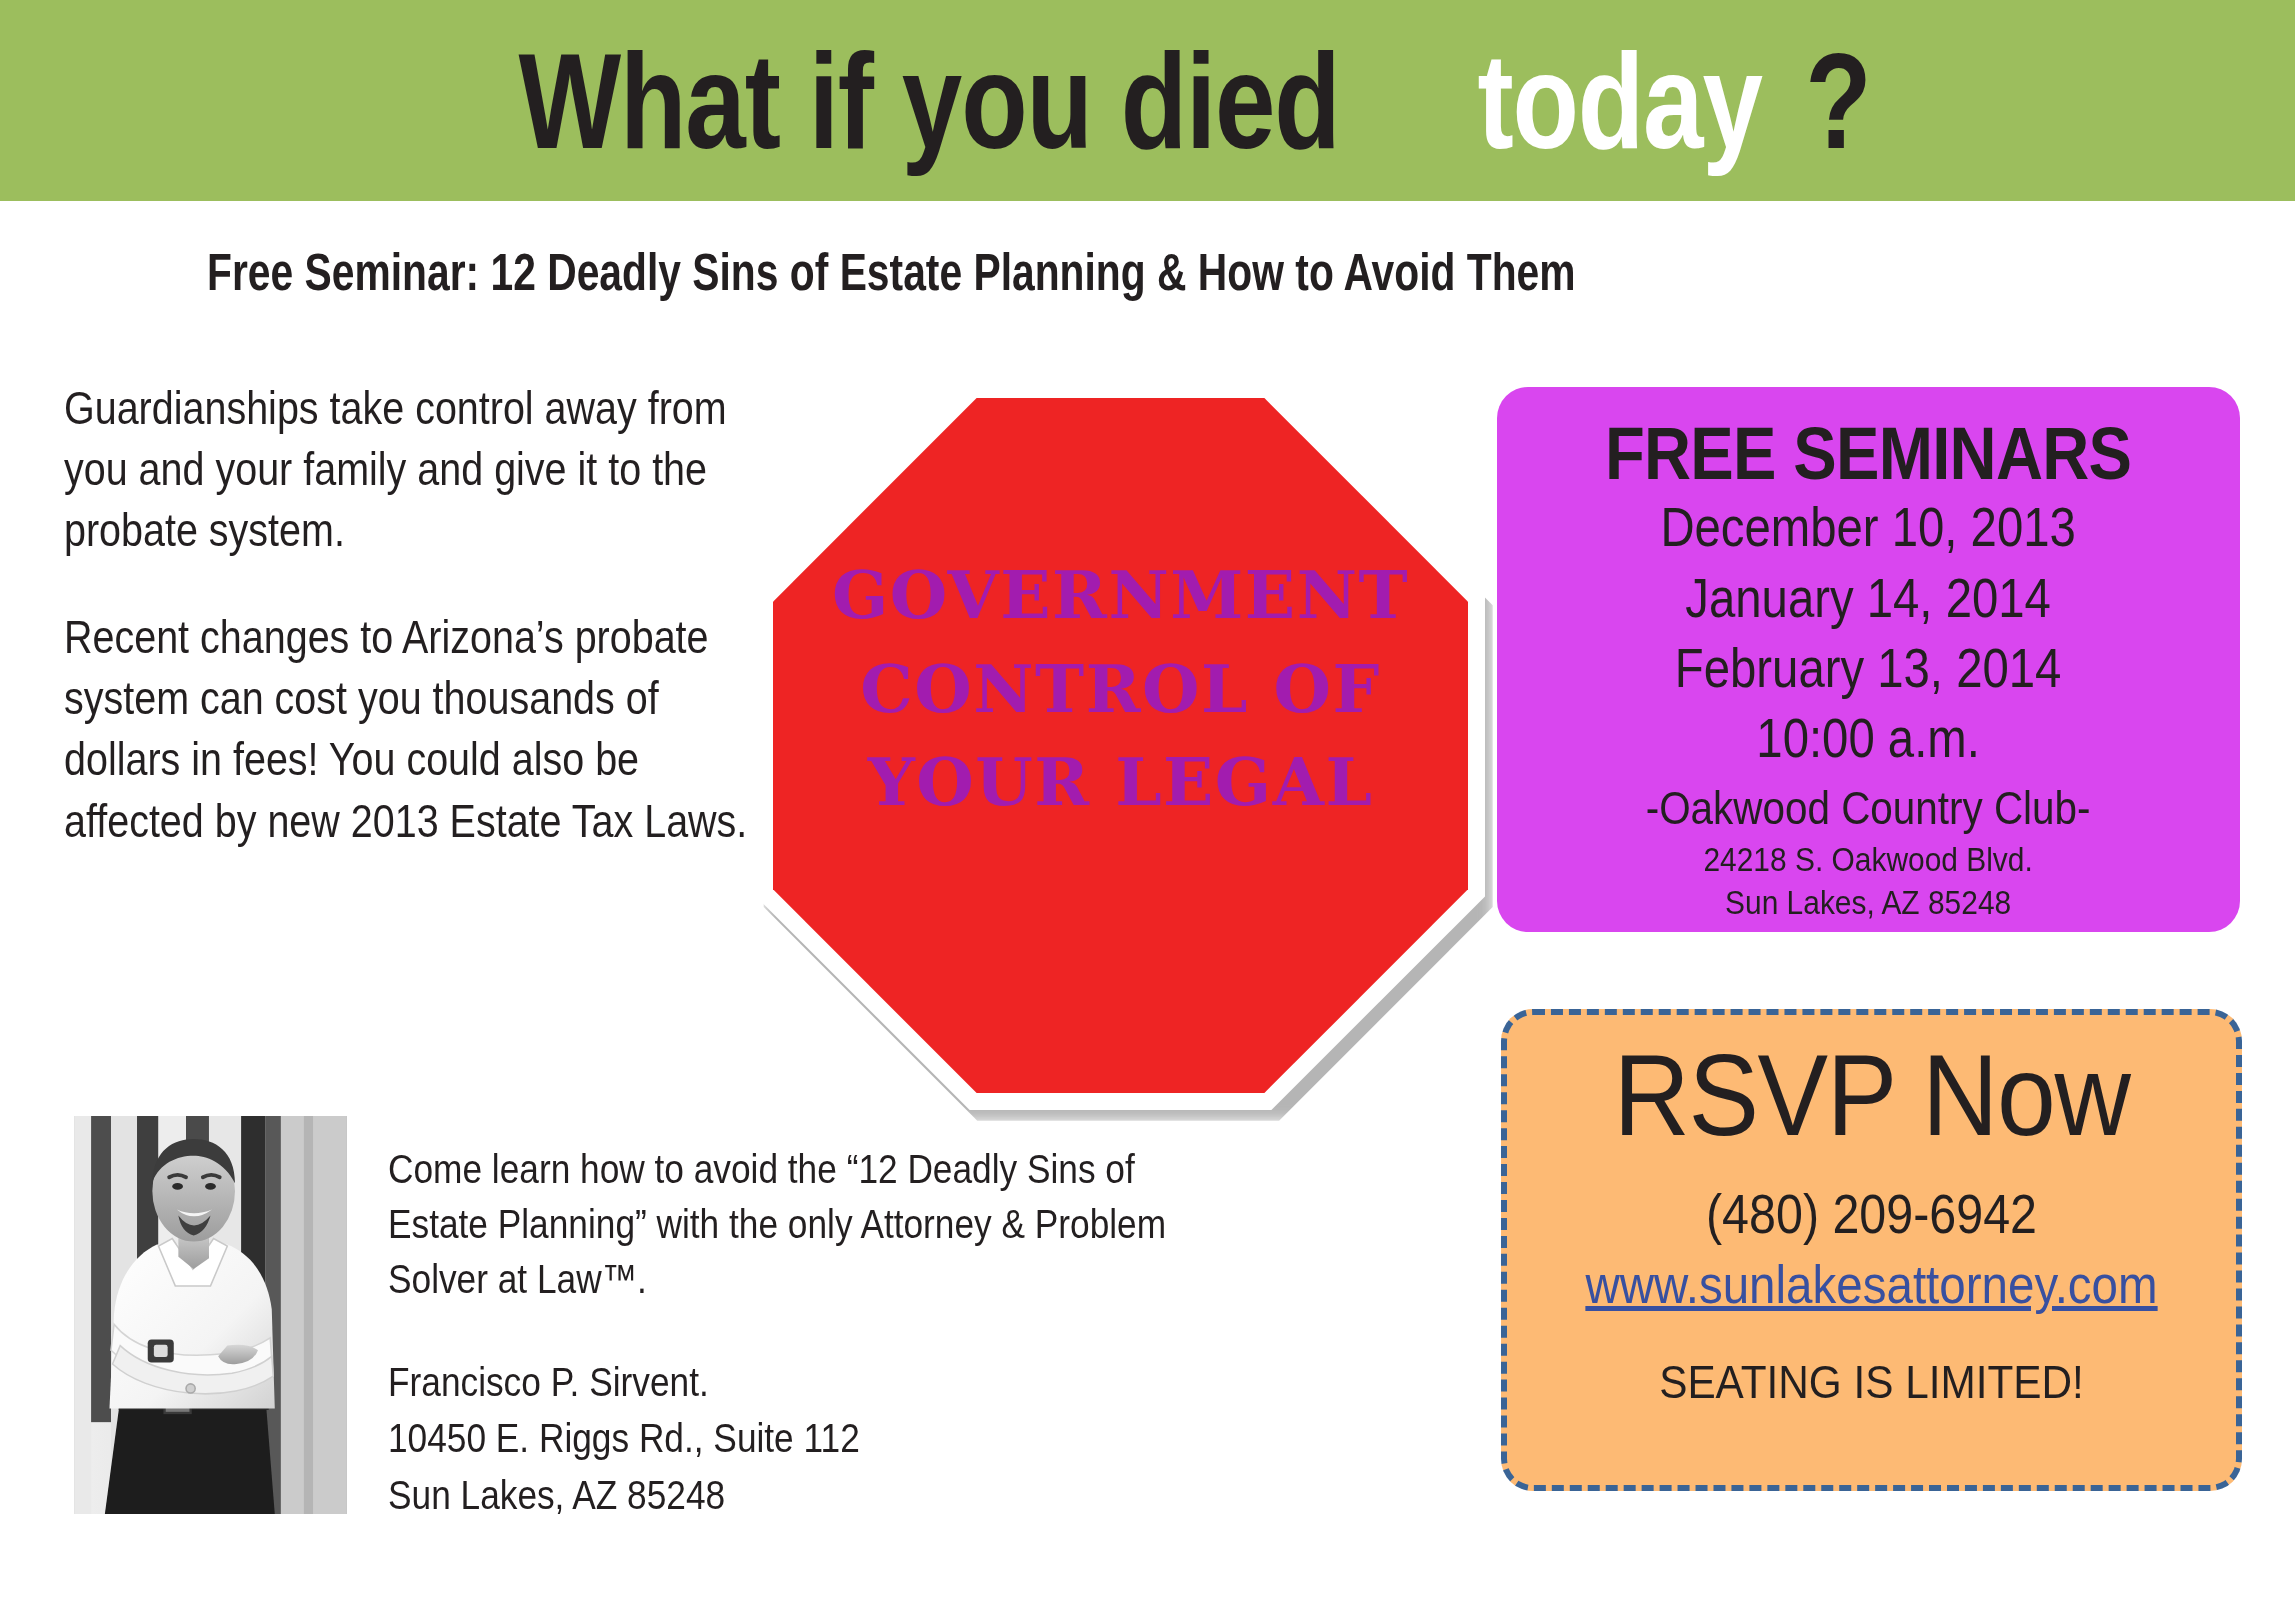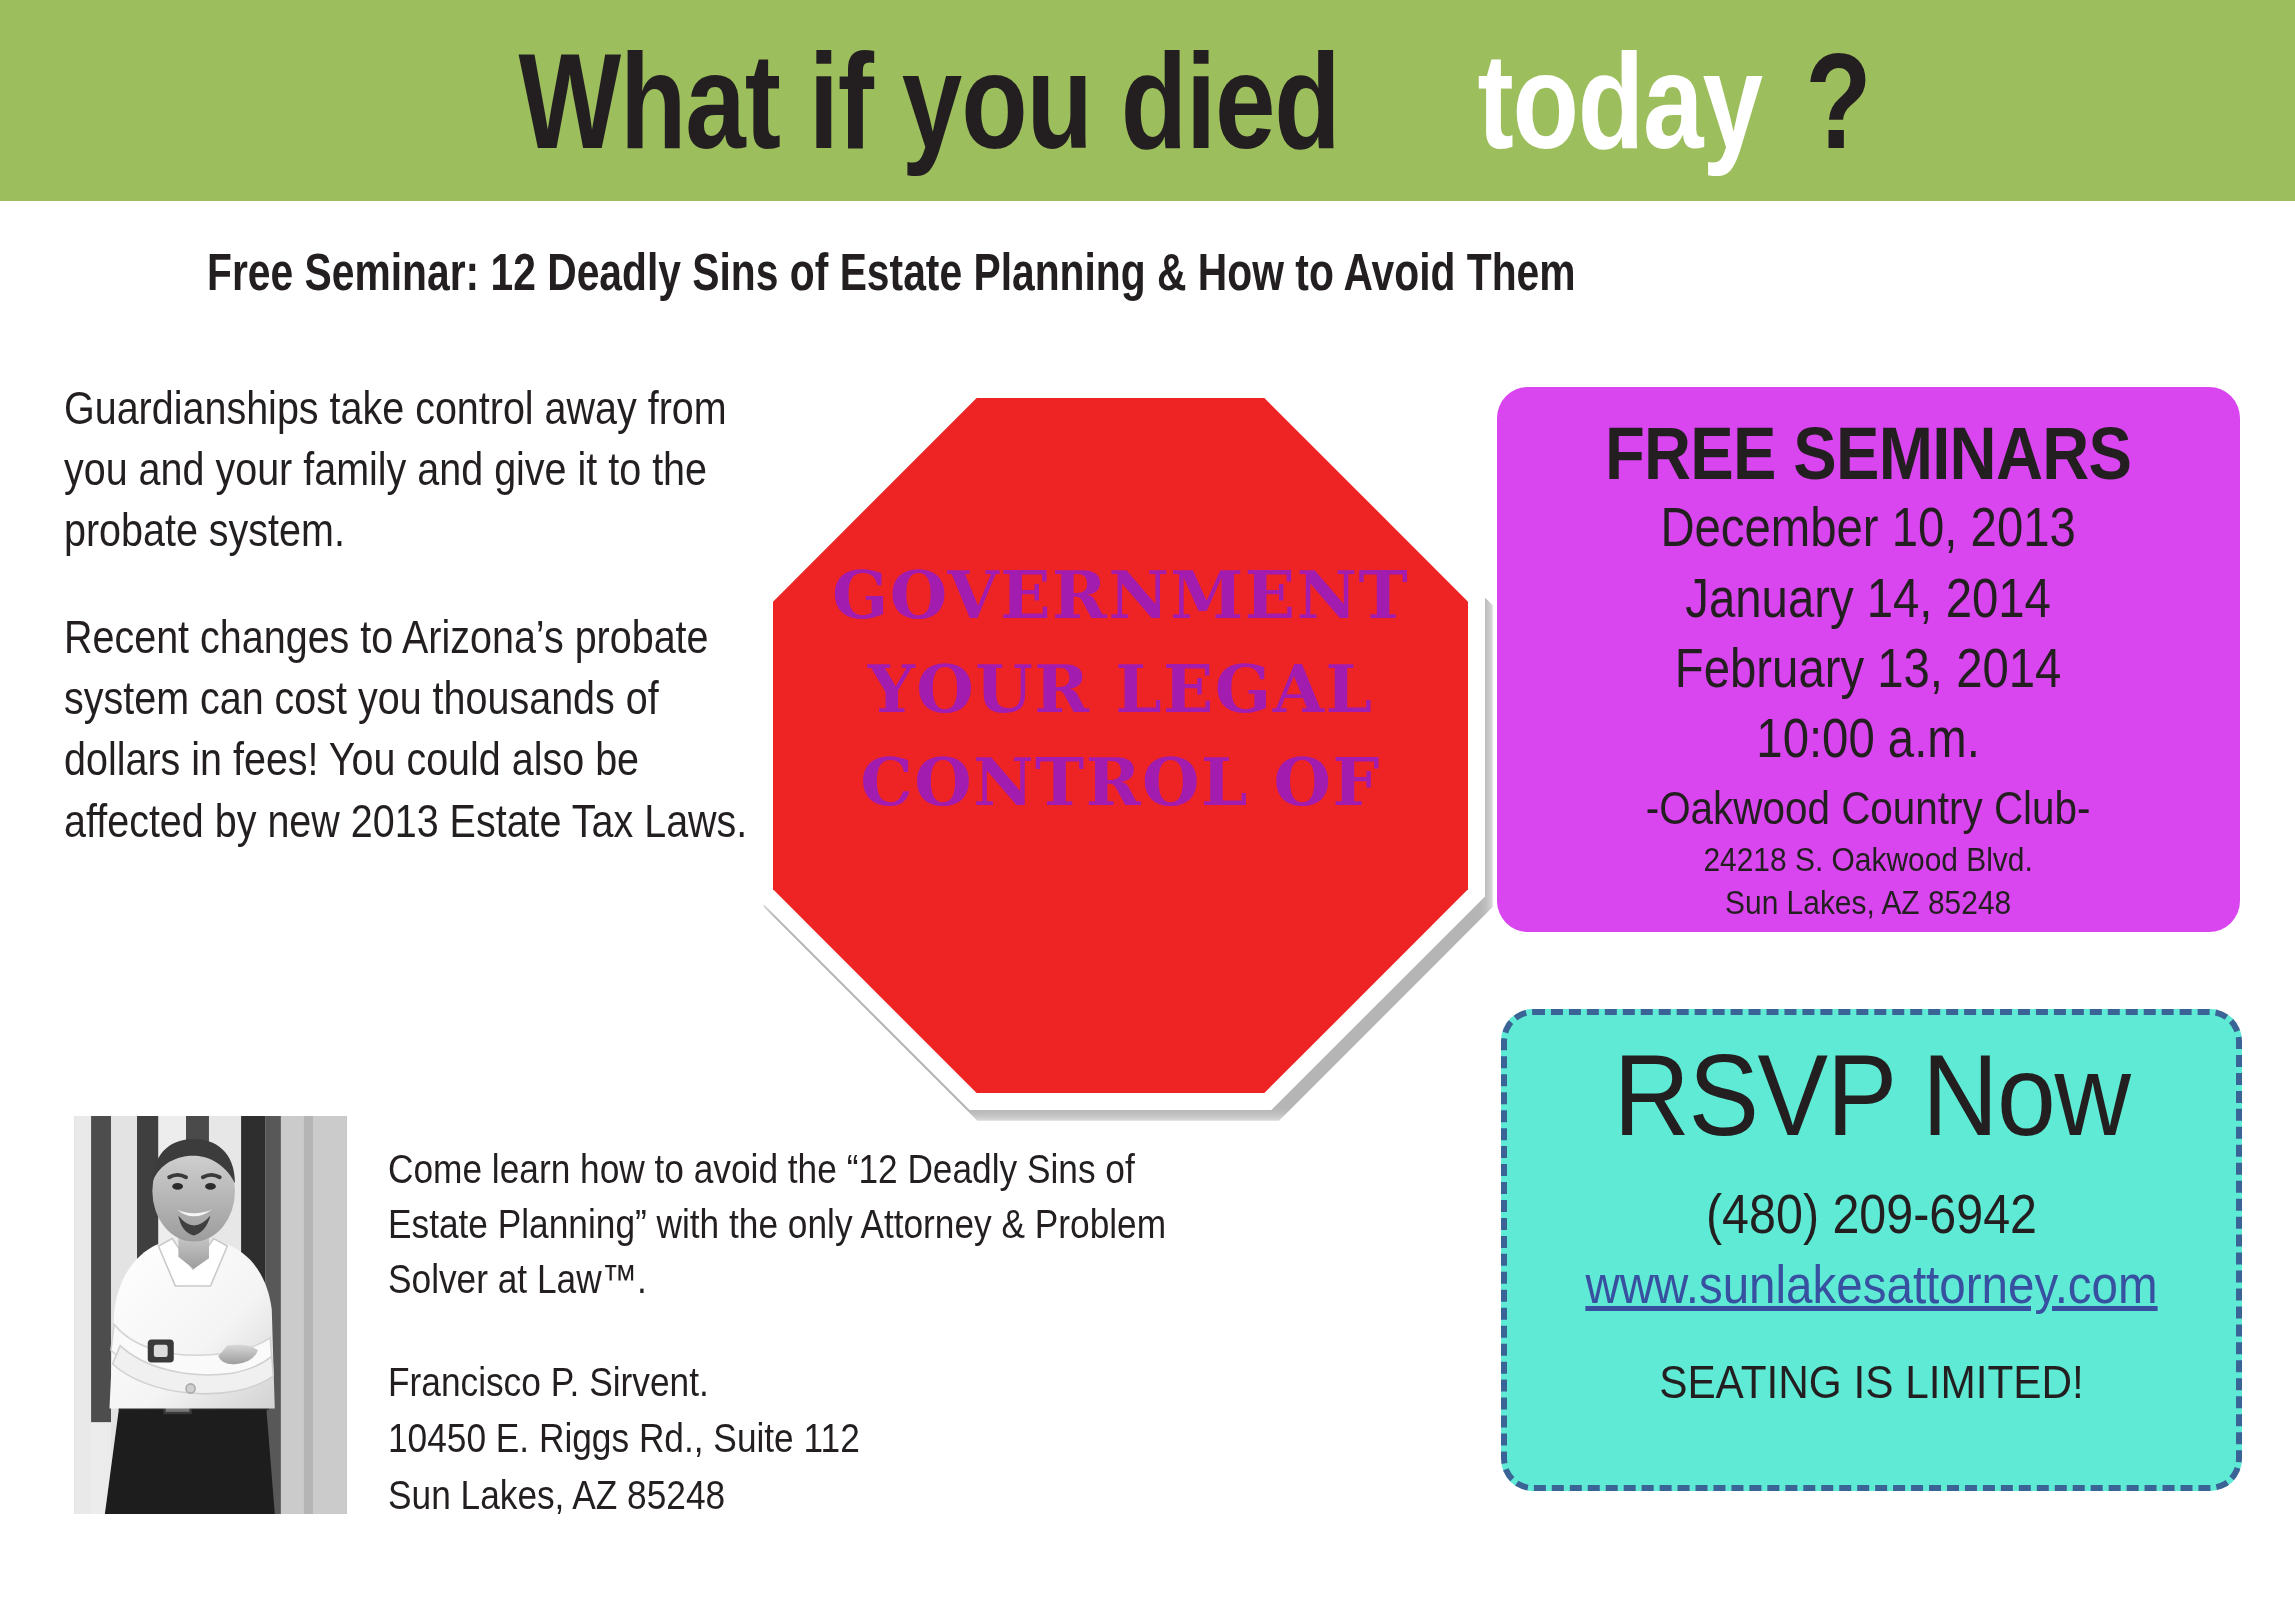--- a/index.html
+++ b/index.html
@@ -175,21 +175,21 @@
     transform: scaleX(0.88);
   }
 
   
   #rsvp-card {
     position: absolute;
     left: 1501px;
     top: 1009px;
     width: 741px;
     height: 482px;
-    background: #5eead4;
+    background: #fdba74;
     border: 6.9px dashed #3a6496;
     border-radius: 32px;
     box-sizing: border-box;
     text-align: center;
     padding-top: 18.4px;
   }
   #rsvp-heading {
     font-size: 115px;
     font-weight: 400;
     color: #231f20;
@@ -276,22 +276,22 @@
   <p class="body-para">Guardianships take control away from you and your family and give it to the probate system.</p>
   <p class="body-para">Recent changes to Arizona’s probate system can cost you thousands of dollars in fees! You could also be affected by new 2013 Estate Tax Laws.</p>
 </div>
 
 <div id="stop-sign-wrap">
   <div id="stop-sign-shadow"></div>
   <div id="stop-sign-outer"></div>
   <div id="stop-sign-face"></div>
   <div id="stop-sign-text">
     <div>Government</div>
+    <div>control of</div>
     <div>your legal</div>
-    <div>control of</div>
   </div>
 </div>
 
 <div id="seminars-card">
   <div id="seminars-heading">FREE SEMINARS</div>
   <div class="seminar-date">December 10, 2013</div>
   <div class="seminar-date">January 14, 2014</div>
   <div class="seminar-date">February 13, 2014</div>
   <div id="seminar-time">10:00 a.m.</div>
   <div id="seminar-venue">-Oakwood Country Club-</div>

